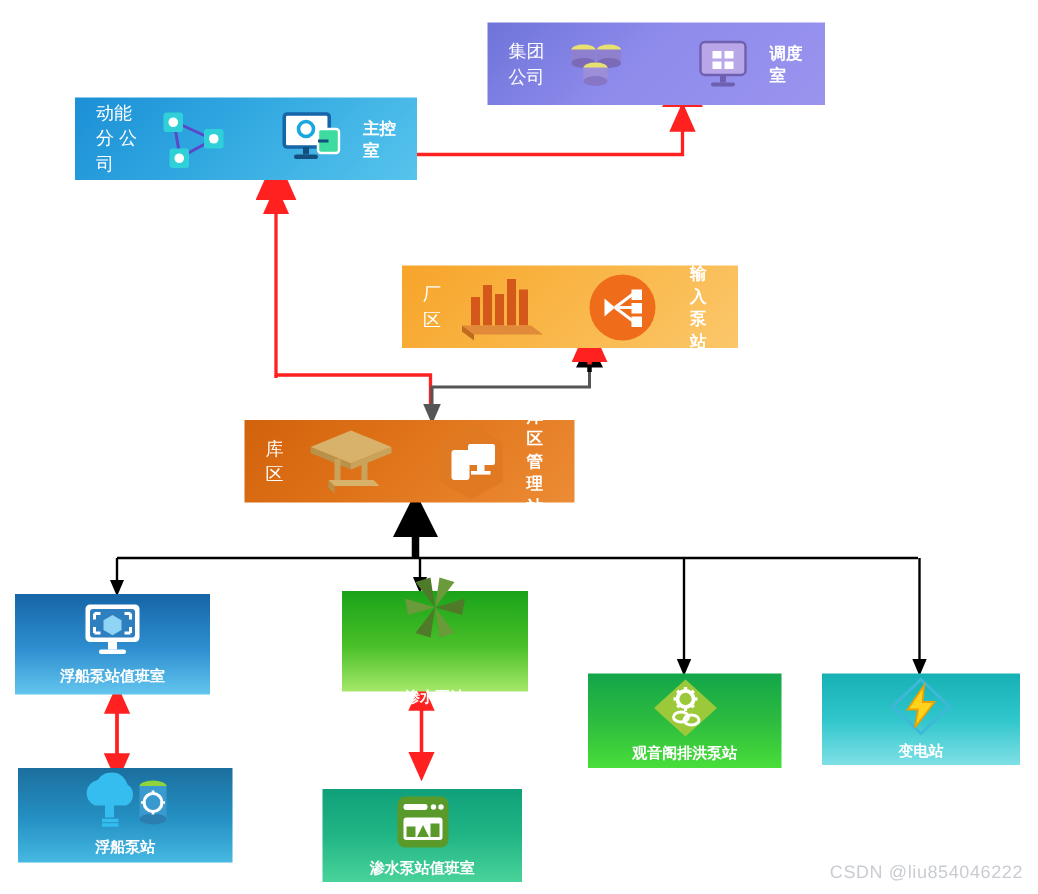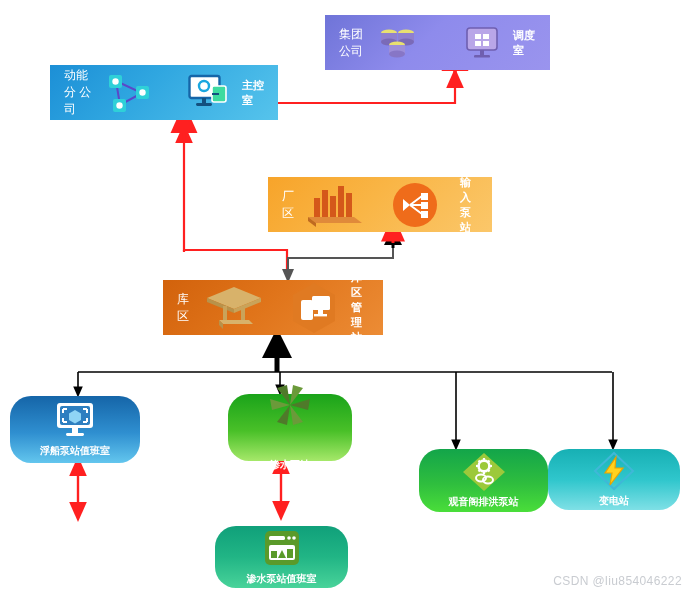--- a/index.html
+++ b/index.html
@@ -26,30 +26,30 @@
      background:linear-gradient(135deg,#6f74d8 0%,#8e8bec 45%,#9a94ee 100%);}
   #node-branch{left:50px;top:65px;width:228px;
      background:linear-gradient(135deg,#1c8fd6 0%,#2fa6e0 40%,#56c4ec 100%);}
   #node-plant{left:268px;top:177px;width:224px;
      background:linear-gradient(135deg,#f7a42a 0%,#f9b545 45%,#fbc76a 100%);}
   #node-depot{left:163px;top:280px;width:220px;
      background:linear-gradient(135deg,#d2620c 0%,#e0741a 45%,#ec8c35 100%);}
 
   
   .card{flex-direction:column;justify-content:center;align-items:center;
-        box-sizing:border-box;border-radius:21px;}
+        box-sizing:border-box;}
   .card .cglyph{display:flex;align-items:center;justify-content:center;}
   .card .cname{font-size:10px;color:#ffffff;font-weight:bold;margin-top:3px;text-align:center;}
 
   #card-floatduty{left:10px;top:396px;width:130px;height:67px;
     background:linear-gradient(180deg,#1565a8 0%,#2f8fd0 55%,#63c6ee 100%);}
   #card-seepage{left:228px;top:394px;width:124px;height:67px;
     background:linear-gradient(180deg,#1aa31a 0%,#49c028 55%,#a6e86a 100%);gap:28px;}
   #card-drain{left:392px;top:449px;width:129px;height:63px;
-    background:linear-gradient(180deg,#13a54a 0%,#2fbe3e 55%,#4ade3a 100%);margin-left:27px;}
+    background:linear-gradient(180deg,#13a54a 0%,#2fbe3e 55%,#4ade3a 100%);}
   #card-substation{left:548px;top:449px;width:132px;height:61px;
     background:linear-gradient(180deg,#17b0b4 0%,#2fc6cc 50%,#7fe0e6 100%);}
   #card-floatpump{left:12px;top:512px;width:143px;height:63px;
     background:linear-gradient(180deg,#1b6f9e 0%,#2591c4 55%,#46b9e2 100%);}
   #card-seepduty{left:215px;top:511px;width:133px;height:62px;
     background:linear-gradient(180deg,#10a07a 0%,#21b585 50%,#49d39a 100%);margin-top:15px;}
 
   #watermark{position:absolute;right:10px;bottom:8px;color:#c9ccd1;font-size:12px;
     letter-spacing:.4px;}
 </style>
@@ -300,20 +300,40 @@
   <div class="node card" id="card-substation">
     <div class="cglyph">
       <svg width="44" height="40" viewBox="0 0 44 40">
         <path d="M22,2 L41,20 L22,38 L3,20 Z" fill="none" stroke="#3fb8d8" stroke-width="2"></path>
         <path d="M24,6 L13,22 L20,22 L18,34 L31,17 L23,17 Z" fill="#ffd21e" stroke="#e8a300" stroke-width="1.2"></path>
       </svg>
     </div>
     <div class="cname">变电站</div>
   </div>
 
+  <div class="node card" id="card-floatpump">
+    <div class="cglyph" style="flex-direction:row;">
+      <svg width="66" height="40" viewBox="0 0 66 40">
+        <path d="M12,22 a9,9 0 0 1 2,-17 a11,11 0 0 1 20,3 a8,8 0 0 1 -1,14 Z" fill="#36bdf0"></path>
+        <path d="M22,12 L28,19 L25,19 L25,30 L19,30 L19,19 L16,19 Z" fill="#36bdf0"></path>
+        <path d="M17,32 h11 M17,35 h11" stroke="#36bdf0" stroke-width="2.2"></path>
+        <ellipse cx="51" cy="9" rx="9" ry="3.6" fill="#8fd43a"></ellipse>
+        <rect x="42" y="9" width="18" height="22" fill="#3a9ad0"></rect>
+        <ellipse cx="51" cy="31" rx="9" ry="3.6" fill="#2a7fb0"></ellipse>
+        <circle cx="51" cy="20" r="6" fill="none" stroke="#ffffff" stroke-width="2"></circle>
+        <g stroke="#ffffff" stroke-width="1.8">
+          <path d="M51,12 L51,15"></path>
+            <path d="M51,25 L51,28"></path>
+          <path d="M43,20 L46,20"></path>
+            <path d="M56,20 L59,20"></path>
+        </g>
+      </svg>
+    </div>
+    <div class="cname">浮船泵站</div>
+  </div>
 
   <div class="node card" id="card-seepduty">
     <div class="cglyph">
       <svg width="42" height="40" viewBox="0 0 42 40">
         <rect x="4" y="2" width="34" height="34" rx="5" fill="#5a9a2a"></rect>
         <rect x="8" y="7" width="16" height="4" rx="1.6" fill="#ffffff"></rect>
         <circle cx="28" cy="9" r="1.8" fill="#ffffff"></circle>
         <circle cx="33" cy="9" r="1.8" fill="#ffffff"></circle>
         <rect x="8" y="16" width="26" height="15" rx="2" fill="#ffffff"></rect>
         <rect x="10" y="22" width="6" height="7" fill="#5a9a2a"></rect>

